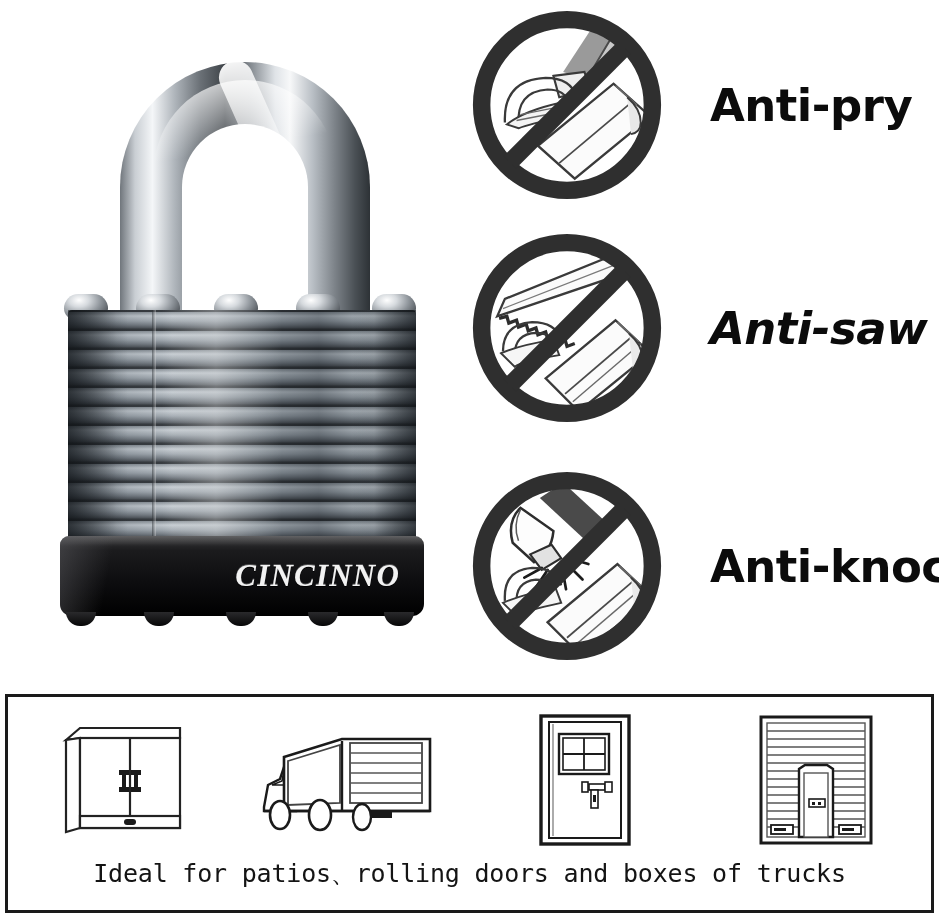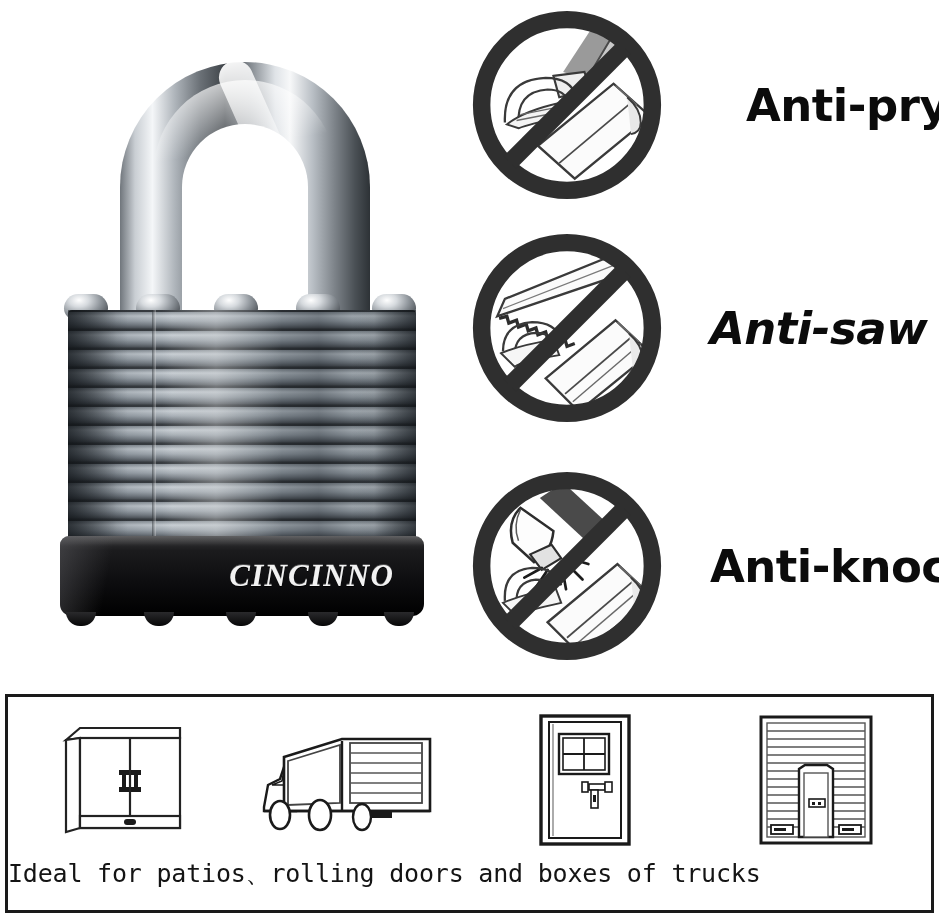--- a/index.html
+++ b/index.html
@@ -160,21 +160,21 @@
     background: linear-gradient(100deg, rgba(90,90,94,.55), rgba(0,0,0,0) 70%);
     border-radius: 9px 0 0 12px;
   }
   #brand {
     position: absolute;
     left: 0; top: 0;
     width: 100%; height: 100%;
     display: flex;
     align-items: center;
     justify-content: flex-end;
-    padding-right: 30px;
+    padding-right: 24px;
     box-sizing: border-box;
     color: #f2f2f2;
     font-family: "Liberation Serif", "DejaVu Serif", serif;
     font-style: italic;
     font-weight: 700;
     font-size: 31px;
     letter-spacing: 1.2px;
     text-shadow: 0 1px 0 rgba(0,0,0,.85), 0 -1px 0 rgba(255,255,255,.25);
   }
   .feet {
@@ -191,21 +191,21 @@
 
   
   .feature {
     position: absolute;
     left: 470px;
     width: 460px;
     height: 200px;
     display: flex;
     align-items: center;
   }
-  #feature-0 { top: 5px; gap: 36px; }
+  #feature-0 { top: 5px; }
   #feature-1 { top: 228px; font-style: italic; }
   #feature-2 { top: 466px; }
 
   .prohibit {
     position: relative;
     width: 194px; height: 194px;
     flex: 0 0 194px;
   }
   .prohibit svg { display: block; width: 194px; height: 194px; }
 
@@ -242,20 +242,21 @@
     align-items: center;
     justify-content: center;
     height: 150px;
   }
   .usecase svg { display: block; }
 
   #usecase-caption {
     position: absolute;
     left: 0; bottom: 20px;
     width: 100%;
+    text-align: center;
     font-family: "DejaVu Sans Mono", "Liberation Mono", monospace;
     font-size: 25px;
     color: #141414;
     letter-spacing: -0.2px;
     white-space: nowrap;
   }
 </style>
 </head>
 <body>
 

